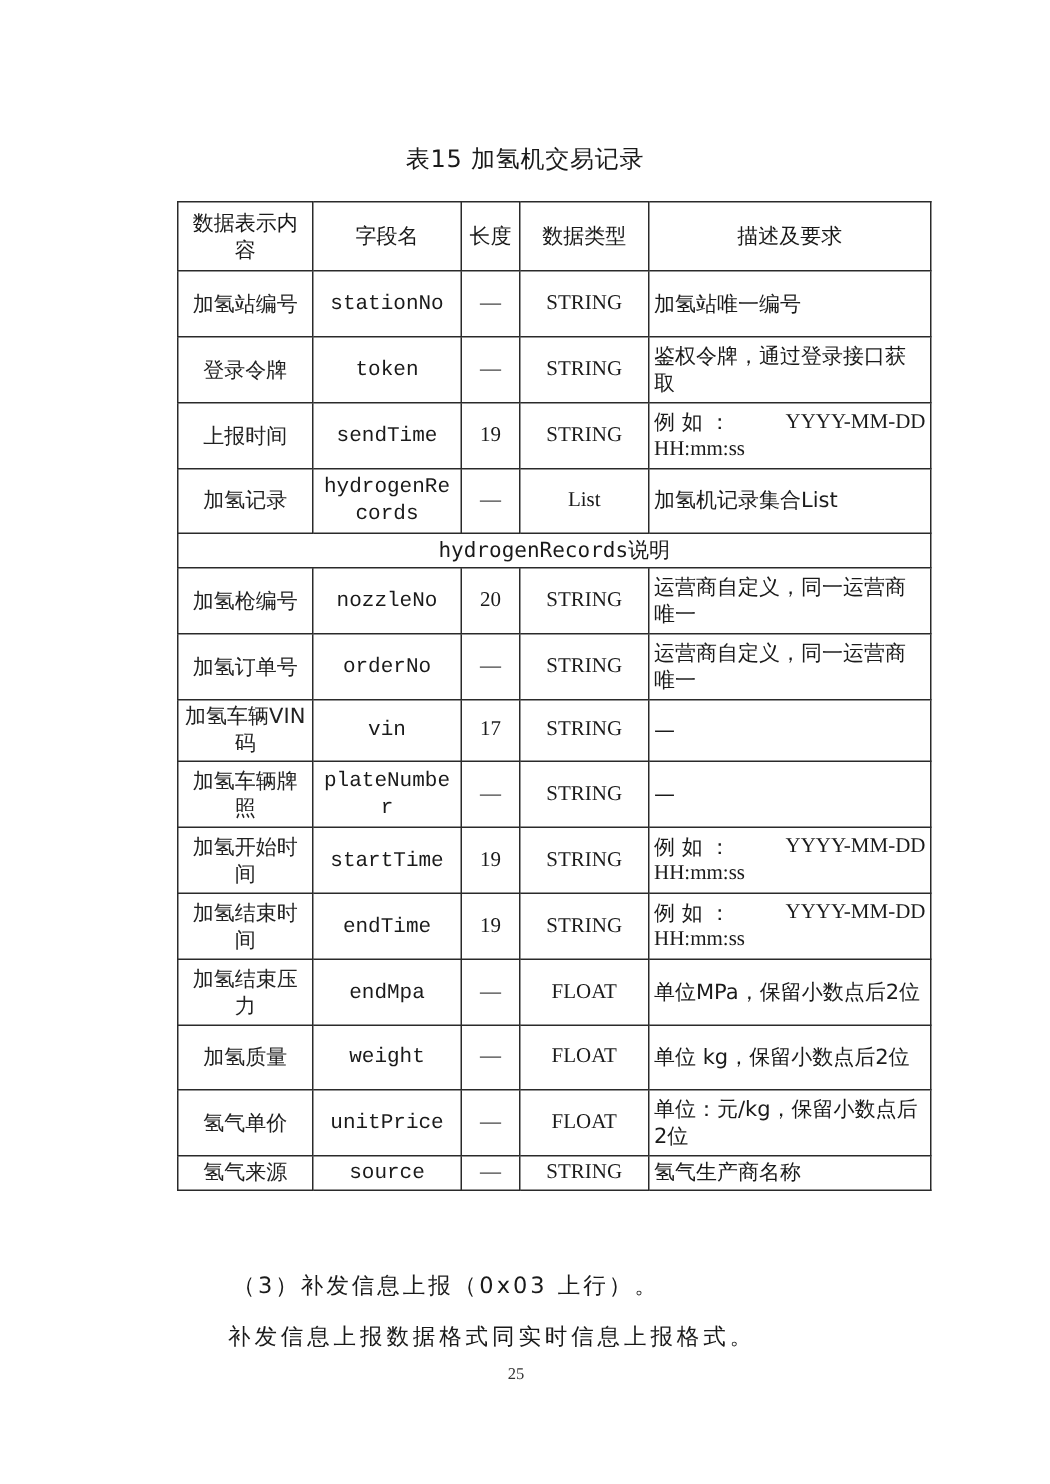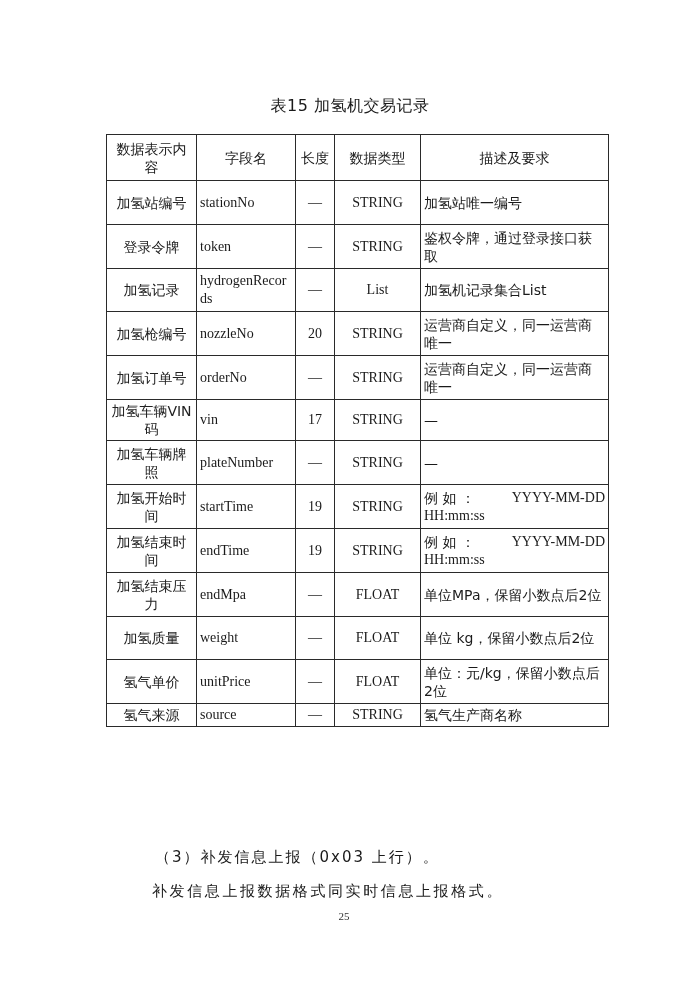--- a/index.html
+++ b/index.html
@@ -9,33 +9,33 @@
     font-family: "DejaVu Serif", "Liberation Serif", serif;
     color: #1a1a1a;
   }
   .title {
     position: absolute; top: 96px; left: 0; width: 700px;
     text-align: center; font-size: 16px; font-weight: normal;
     font-family: "DejaVu Sans", "Liberation Sans", sans-serif;
     letter-spacing: 0.5px;
   }
   table.spec {
-    position: absolute; top: 134px; left: 106px;
+    position: absolute; top: 134px; left: 118px;
     border-collapse: collapse; table-layout: fixed;
     width: 502px;
     padding-left: 12px;
   }
   table.spec td {
     border: 1.5px solid #2a2a2a;
     font-size: 14px; line-height: 18px;
     padding: 2px 3px; vertical-align: middle;
     overflow: hidden; word-break: break-all;
   }
   td.c-name { text-align: center; font-family: "DejaVu Sans", "Liberation Sans", sans-serif; font-size: 14.5px; color:#222; }
-  td.c-field { font-family: Liberation Serif, serif; font-size: 13px; }
+  td.c-field { text-align: center; font-family: Liberation Mono, monospace; font-size: 13px; }
   td.c-len { text-align: center; font-family: "Liberation Serif", serif; font-size: 14px; }
   td.c-type { text-align: center; font-family: "Liberation Serif", serif; font-size: 14px; }
   td.c-desc { text-align: left; font-family: "DejaVu Sans", "Liberation Sans", sans-serif; font-size: 14px; padding-left: 6px; }
   td.hdr { text-align: center; font-family: "DejaVu Sans", "Liberation Sans", sans-serif; font-size: 14.5px; }
   td.section { text-align: center; font-family: "DejaVu Sans Mono", "Liberation Mono", monospace; font-size: 13px; }
   .desc-date { display: flex; justify-content: space-between; }
   .para1 {
     position: absolute; top: 848px; left: 155px;
     font-size: 15px; letter-spacing: 2px;
     font-family: "DejaVu Sans", "Liberation Sans", sans-serif;
@@ -80,84 +80,100 @@
     <td class="c-type">STRING</td>
     <td class="c-desc">加氢站唯一编号</td>
   </tr>
   <tr style="height:44px">
     <td class="c-name">登录令牌</td>
     <td class="c-field">token</td>
     <td class="c-len">—</td>
     <td class="c-type">STRING</td>
     <td class="c-desc">鉴权令牌，通过登录接口获取</td>
   </tr>
-  <tr style="height:43px">
-    <td class="c-name">加氢记录</td>
-    <td class="c-field">hydrogenRecords</td>
-    <td class="c-len">—</td>
-    <td class="c-type">List</td>
-    <td class="c-desc">加氢机记录集合List</td>
-  </tr>
-
-
-  <tr style="height:44px">
-    <td class="c-name">加氢枪编号</td>
-    <td class="c-field">nozzleNo</td>
-    <td class="c-len">20</td>
-    <td class="c-type">STRING</td>
-    <td class="c-desc">运营商自定义，同一运营商唯一</td>
-  </tr>
-  <tr style="height:44px">
-    <td class="c-name">加氢订单号</td>
-    <td class="c-field">orderNo</td>
-    <td class="c-len">—</td>
-    <td class="c-type">STRING</td>
-    <td class="c-desc">运营商自定义，同一运营商唯一</td>
-  </tr>
-  <tr style="height:35px">
-    <td class="c-name">加氢车辆VIN码</td>
-    <td class="c-field">vin</td>
-    <td class="c-len">17</td>
-    <td class="c-type">STRING</td>
-    <td class="c-desc">—</td>
-  </tr>
-  <tr style="height:44px">
-    <td class="c-name">加氢车辆牌照</td>
-    <td class="c-field">plateNumber</td>
-    <td class="c-len">—</td>
-    <td class="c-type">STRING</td>
-    <td class="c-desc">—</td>
-  </tr>
-  <tr style="height:44px">
-    <td class="c-name">加氢开始时间</td>
-    <td class="c-field">startTime</td>
+  <tr style="height:44px">
+    <td class="c-name">上报时间</td>
+    <td class="c-field">sendTime</td>
     <td class="c-len">19</td>
     <td class="c-type">STRING</td>
     <td class="c-desc">
       <div class="desc-date">
             <span>例  如  ：</span>
             <span style="font-family:'Liberation Serif',serif">YYYY-MM-DD</span>
           </div>
       <div style="font-family:'Liberation Serif',serif">HH:mm:ss</div>
     </td>
   </tr>
-  <tr style="height:44px">
-    <td class="c-name">加氢结束时间</td>
-    <td class="c-field">endTime</td>
+  <tr style="height:43px">
+    <td class="c-name">加氢记录</td>
+    <td class="c-field">hydrogenRecords</td>
+    <td class="c-len">—</td>
+    <td class="c-type">List</td>
+    <td class="c-desc">加氢机记录集合List</td>
+  </tr>
+
+  <tr style="height:23px">
+    <td class="section" colspan="5">hydrogenRecords说明</td>
+  </tr>
+
+  <tr style="height:44px">
+    <td class="c-name">加氢枪编号</td>
+    <td class="c-field">nozzleNo</td>
+    <td class="c-len">20</td>
+    <td class="c-type">STRING</td>
+    <td class="c-desc">运营商自定义，同一运营商唯一</td>
+  </tr>
+  <tr style="height:44px">
+    <td class="c-name">加氢订单号</td>
+    <td class="c-field">orderNo</td>
+    <td class="c-len">—</td>
+    <td class="c-type">STRING</td>
+    <td class="c-desc">运营商自定义，同一运营商唯一</td>
+  </tr>
+  <tr style="height:35px">
+    <td class="c-name">加氢车辆VIN码</td>
+    <td class="c-field">vin</td>
+    <td class="c-len">17</td>
+    <td class="c-type">STRING</td>
+    <td class="c-desc">—</td>
+  </tr>
+  <tr style="height:44px">
+    <td class="c-name">加氢车辆牌照</td>
+    <td class="c-field">plateNumber</td>
+    <td class="c-len">—</td>
+    <td class="c-type">STRING</td>
+    <td class="c-desc">—</td>
+  </tr>
+  <tr style="height:44px">
+    <td class="c-name">加氢开始时间</td>
+    <td class="c-field">startTime</td>
     <td class="c-len">19</td>
     <td class="c-type">STRING</td>
     <td class="c-desc">
       <div class="desc-date">
             <span>例  如  ：</span>
             <span style="font-family:'Liberation Serif',serif">YYYY-MM-DD</span>
           </div>
       <div style="font-family:'Liberation Serif',serif">HH:mm:ss</div>
     </td>
   </tr>
   <tr style="height:44px">
+    <td class="c-name">加氢结束时间</td>
+    <td class="c-field">endTime</td>
+    <td class="c-len">19</td>
+    <td class="c-type">STRING</td>
+    <td class="c-desc">
+      <div class="desc-date">
+            <span>例  如  ：</span>
+            <span style="font-family:'Liberation Serif',serif">YYYY-MM-DD</span>
+          </div>
+      <div style="font-family:'Liberation Serif',serif">HH:mm:ss</div>
+    </td>
+  </tr>
+  <tr style="height:44px">
     <td class="c-name">加氢结束压力</td>
     <td class="c-field">endMpa</td>
     <td class="c-len">—</td>
     <td class="c-type">FLOAT</td>
     <td class="c-desc">单位MPa，保留小数点后2位</td>
   </tr>
   <tr style="height:43px">
     <td class="c-name">加氢质量</td>
     <td class="c-field">weight</td>
     <td class="c-len">—</td>

